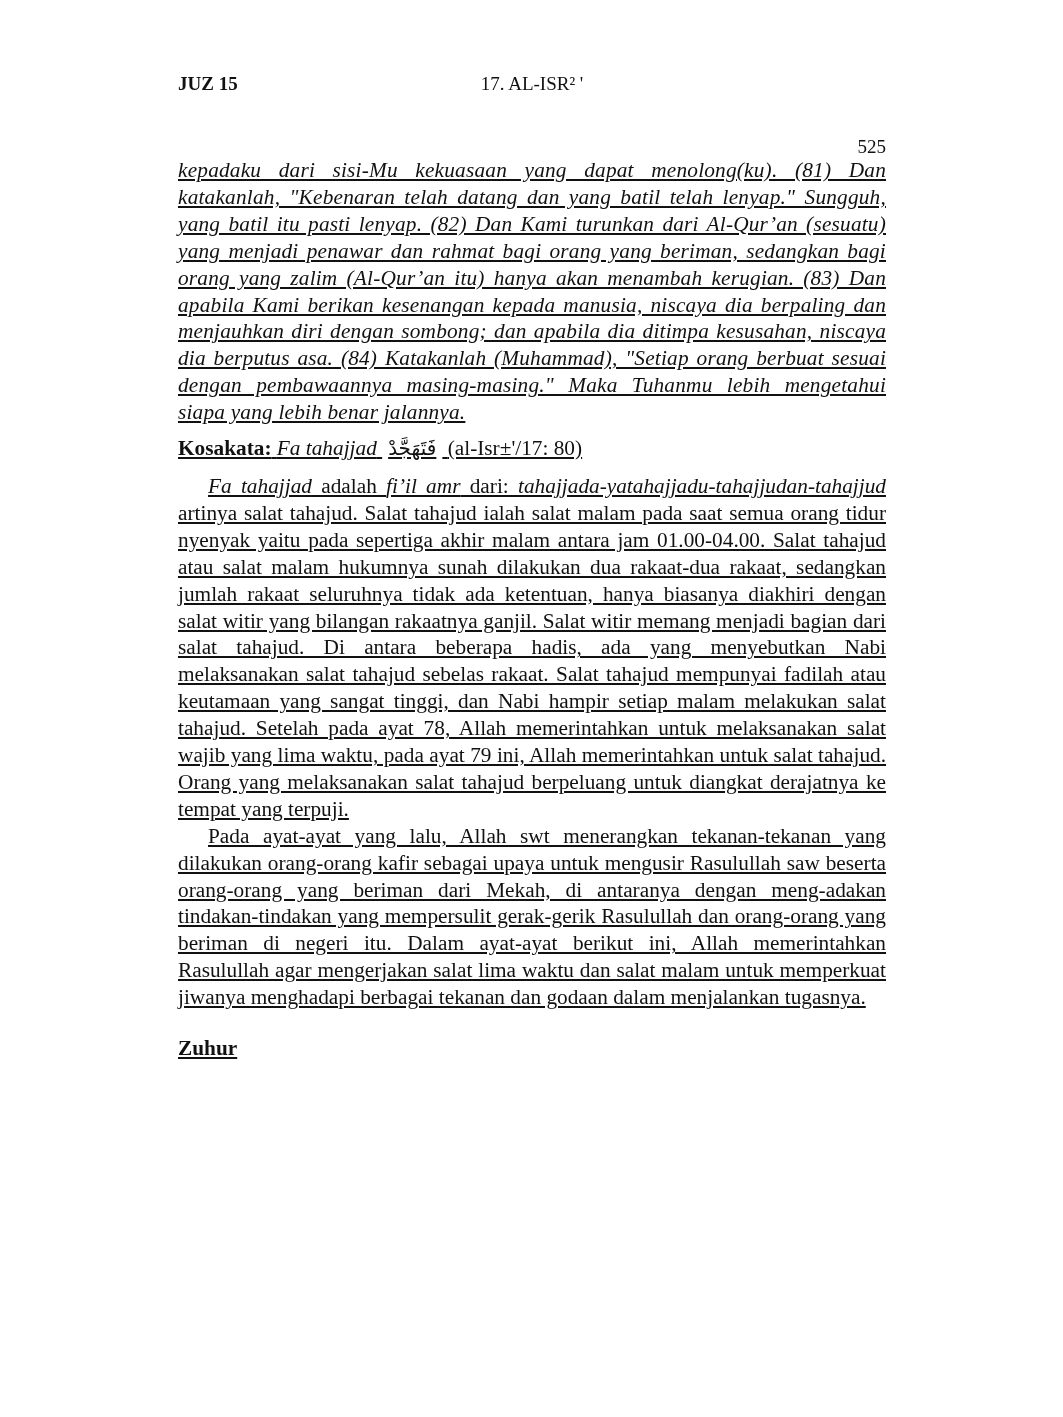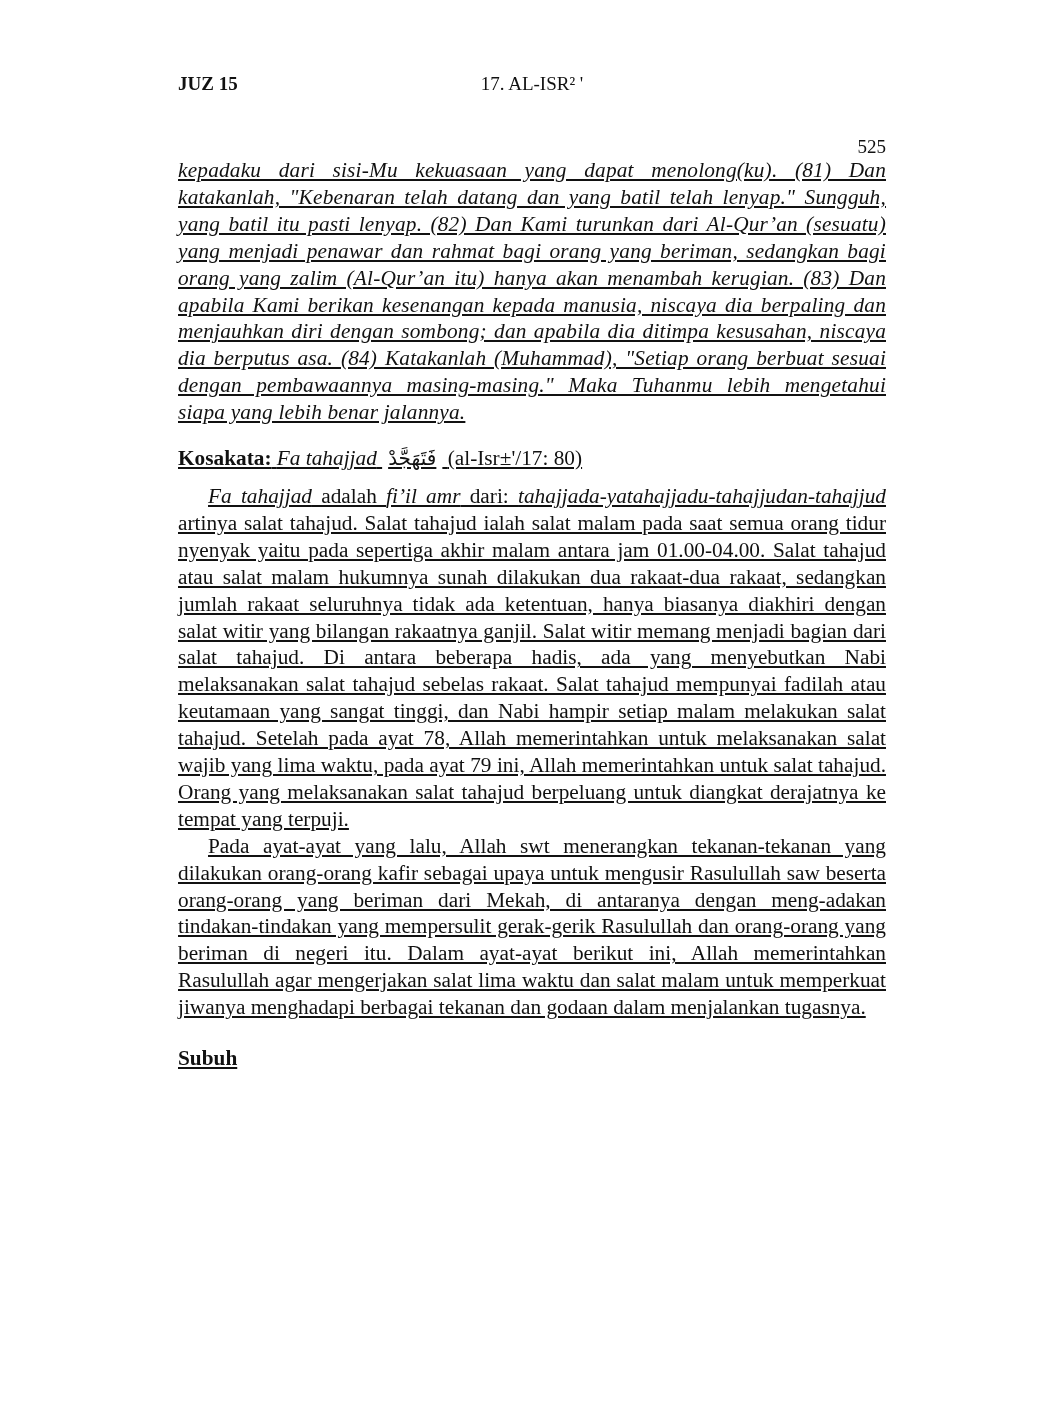--- a/index.html
+++ b/index.html
@@ -9,21 +9,21 @@
       font-size: 19px; }
     .header .left { position: absolute; left: 0; top: 0; font-weight: bold; }
     .header .center { position: absolute; left: 0; right: 0; top: 0; text-align: center; }
     .header .right { position: absolute; right: 0; top: 16px; margin-top: 47px; }
     .content { position: absolute; top: 157px; left: 178px; width: 708px;
       font-size: 21.3px; line-height: 26.9px; text-decoration: underline; }
     .p { text-align: justify; margin: 0; }
     .italic { font-style: italic; }
     .indent { text-indent: 30px; }
     .verse { letter-spacing: 0.2px; }
-    .kosakata-title { margin-top: 19px; margin-bottom: 11px; font-size: 21.3px; }
+    .kosakata-title { margin-top: 9px; margin-bottom: 11px; font-size: 21.3px; }
     .bold { font-weight: bold; }
     .arabic { font-family: "DejaVu Sans", sans-serif; font-size: 20px; padding: 0 6px; }
     .section-title { font-weight: bold; margin-top: 24px; }
   </style>
 </head>
 <body>
 
 <div class="header">
   <span class="left">JUZ 15</span>
   <span class="center">17. AL-ISR² '</span>
@@ -37,14 +37,14 @@
     <span class="bold">Kosakata:</span>
     <span class="italic">Fa tahajjad</span>
     <span class="arabic" dir="rtl">فَتَهَجَّدْ</span>
     <span>(al-Isr±'/17: 80)</span>
   </div>
 
   <p class="p indent"><span class="italic">Fa tahajjad</span><span> adalah </span><span class="italic">fi’il amr</span><span> dari: </span><span class="italic">tahajjada-yatahajjadu-tahajjudan-tahajjud</span><span> artinya salat tahajud. Salat tahajud ialah salat malam pada saat semua orang tidur nyenyak yaitu pada sepertiga akhir malam antara jam 01.00-04.00. Salat tahajud atau salat malam hukumnya sunah dilakukan dua rakaat-dua rakaat, sedangkan jumlah rakaat seluruhnya tidak ada ketentuan, hanya biasanya diakhiri dengan salat witir yang bilangan rakaatnya ganjil. Salat witir memang menjadi bagian dari salat tahajud. Di antara beberapa hadis, ada yang menyebutkan Nabi melaksanakan salat tahajud sebelas rakaat. Salat tahajud mempunyai fadilah atau keutamaan yang sangat tinggi, dan Nabi hampir setiap malam melakukan salat tahajud. Setelah pada ayat 78, Allah memerintahkan untuk melaksanakan salat wajib yang lima waktu, pada ayat 79 ini, Allah memerintahkan untuk salat tahajud. Orang yang melaksanakan salat tahajud berpeluang untuk diangkat derajatnya ke tempat yang terpuji.</span></p>
 
   <p class="p indent">Pada ayat-ayat yang lalu, Allah swt menerangkan tekanan-tekanan yang dilakukan orang-orang kafir sebagai upaya untuk mengusir Rasulullah saw beserta orang-orang yang beriman dari Mekah, di antaranya dengan meng-adakan tindakan-tindakan yang mempersulit gerak-gerik Rasulullah dan orang-orang yang beriman di negeri itu. Dalam ayat-ayat berikut ini, Allah memerintahkan Rasulullah agar mengerjakan salat lima waktu dan salat malam untuk memperkuat jiwanya menghadapi berbagai tekanan dan godaan dalam menjalankan tugasnya.</p>
 
-  <div class="section-title">Subuh</div>
+  <div class="section-title">Zuhur</div>
 </div>
 
 </body></html>

